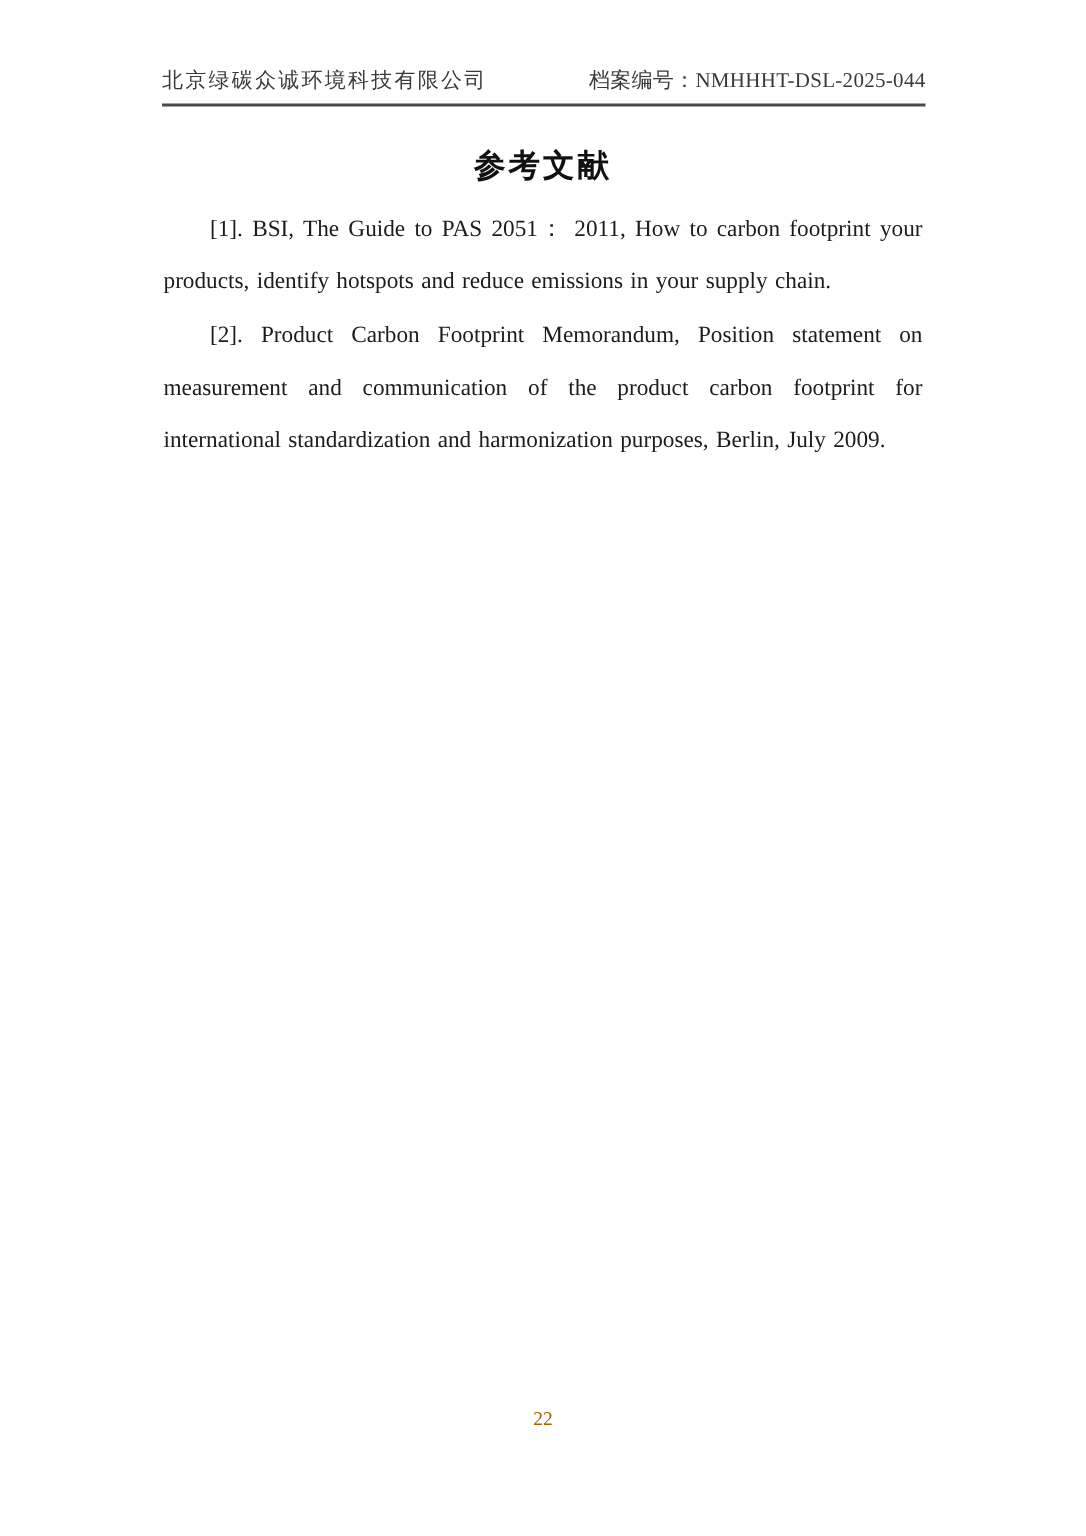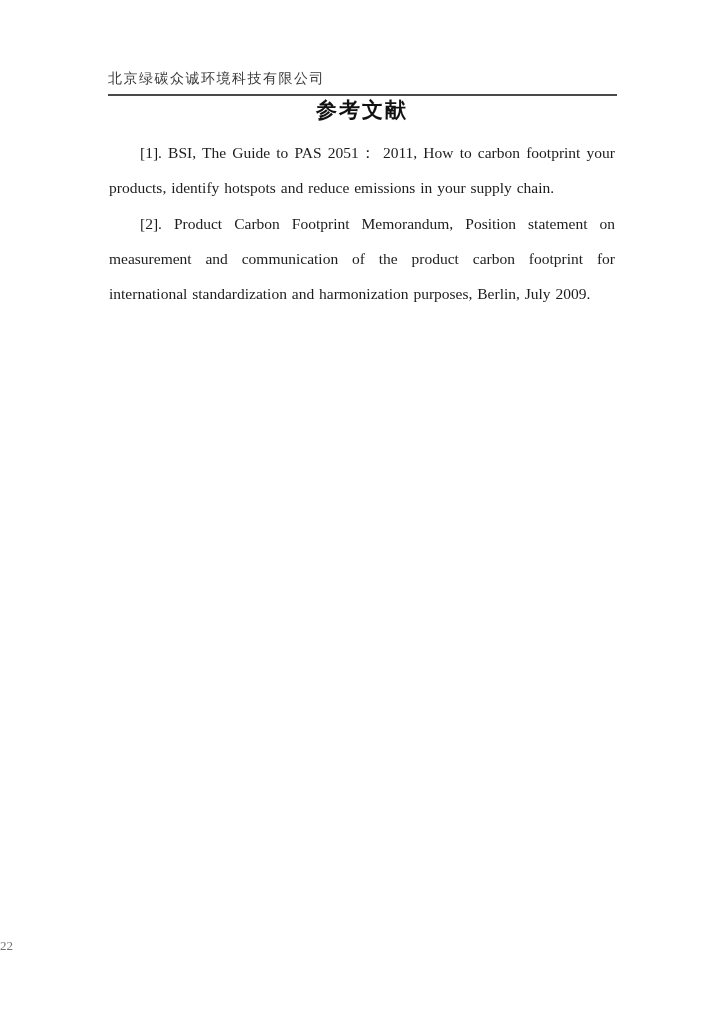--- a/index.html
+++ b/index.html
@@ -24,21 +24,20 @@
     display: flex;
     justify-content: space-between;
     align-items: flex-end;
     font-size: 14px;
     color: #3a3a3a;
     border-bottom: 2px solid #4a4a4a;
     padding-bottom: 6px;
   }
   .page-header .company {
     letter-spacing: 1.5px;
-    margin-top: 25px;
   }
   .page-header .doc-number {
     letter-spacing: 0.2px;
   }
   .doc-title {
     position: absolute;
     top: 96px;
     left: 0;
     width: 100%;
     margin: 0;
@@ -62,32 +61,33 @@
   .references p.ref {
     margin: 0;
     text-indent: 31px;
     word-spacing: 1px;
   }
   .page-footer {
     position: absolute;
     top: 938px;
     left: 0;
     width: 100%;
-    text-align: left;
+    text-align: center;
     font-size: 13px;
-    color: #737373;
+    color: #a16207;
   }
 </style>
 </head>
 <body>
 
 <div class="page">
 
   <header class="page-header">
     <span class="company">北京绿碳众诚环境科技有限公司</span>
+    <span class="doc-number">档案编号：NMHHHT-DSL-2025-044</span>
   </header>
 
   <h1 class="doc-title">参考文献</h1>
 
   <main class="references">
     <p class="ref">[1]. BSI, The Guide to PAS 2051： 2011, How to carbon footprint your products, identify hotspots and reduce emissions in your supply chain.</p>
     <p class="ref">[2]. Product Carbon Footprint Memorandum, Position statement on measurement and communication of the product carbon footprint for international standardization and harmonization purposes, Berlin, July 2009.</p>
   </main>
 
   <footer class="page-footer">

